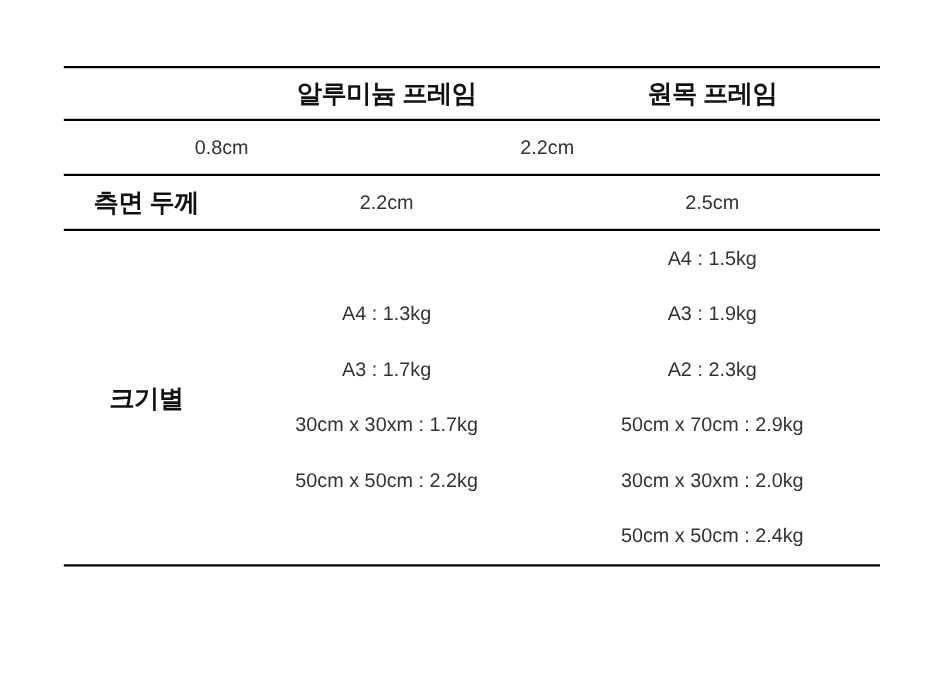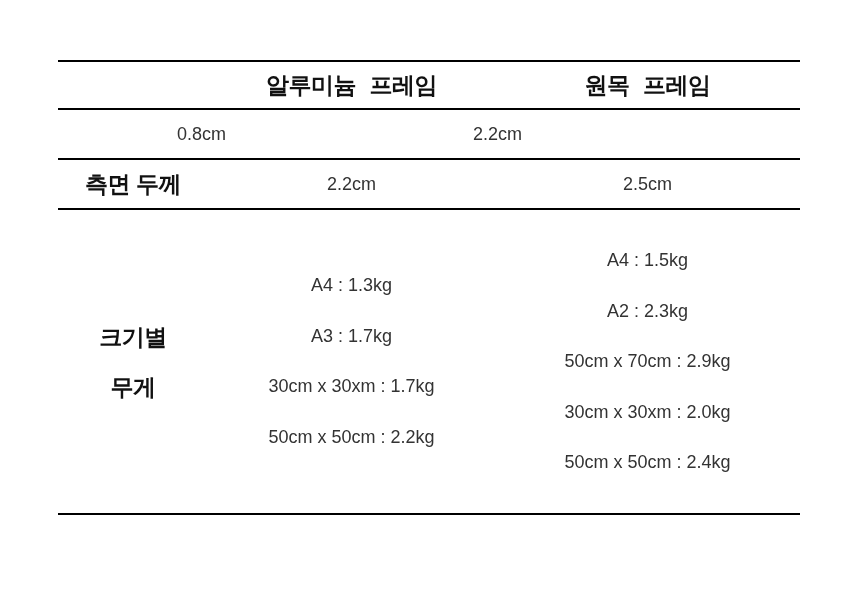--- a/index.html
+++ b/index.html
@@ -34,21 +34,20 @@
   .col-label { width: 150px; }
   .col-alu   { width: 287px; }
   .col-wood  { width: 305px; }
   .header-row .cell { height: 46px; }
   .data-row .cell   { height: 48px; }
   .header {
     font-size: 23px;
     font-weight: 700;
     color: #111111;
     letter-spacing: -0.5px;
-    font-family: Liberation Mono, monospace;
   }
   .label {
     font-size: 23px;
     font-weight: 700;
     color: #111111;
     letter-spacing: -0.5px;
   }
   .value {
     font-size: 18px;
     font-weight: 400;
@@ -91,30 +90,30 @@
 
     <div class="row data-row">
       <div class="cell col-label label">측면 두께</div>
       <div class="cell col-alu value">2.2cm</div>
       <div class="cell col-wood value">2.5cm</div>
     </div>
 
     <div class="row weight-row">
       <div class="cell col-label label weight-label-cell">
         <div>크기별</div>
-        <div>무게</div>
       </div>
       <div class="cell col-alu value weight-list">
         <div class="weight-item">A4 : 1.3kg</div>
         <div class="weight-item">A3 : 1.7kg</div>
         <div class="weight-item">30cm x 30xm : 1.7kg</div>
         <div class="weight-item">50cm x 50cm : 2.2kg</div>
       </div>
       <div class="cell col-wood value weight-list">
         <div class="weight-item">A4 : 1.5kg</div>
+        <div class="weight-item">A3 : 1.9kg</div>
         <div class="weight-item">A2 : 2.3kg</div>
         <div class="weight-item">50cm x 70cm : 2.9kg</div>
         <div class="weight-item">30cm x 30xm : 2.0kg</div>
         <div class="weight-item">50cm x 50cm : 2.4kg</div>
       </div>
     </div>
 
   </div>
 </div>
 

